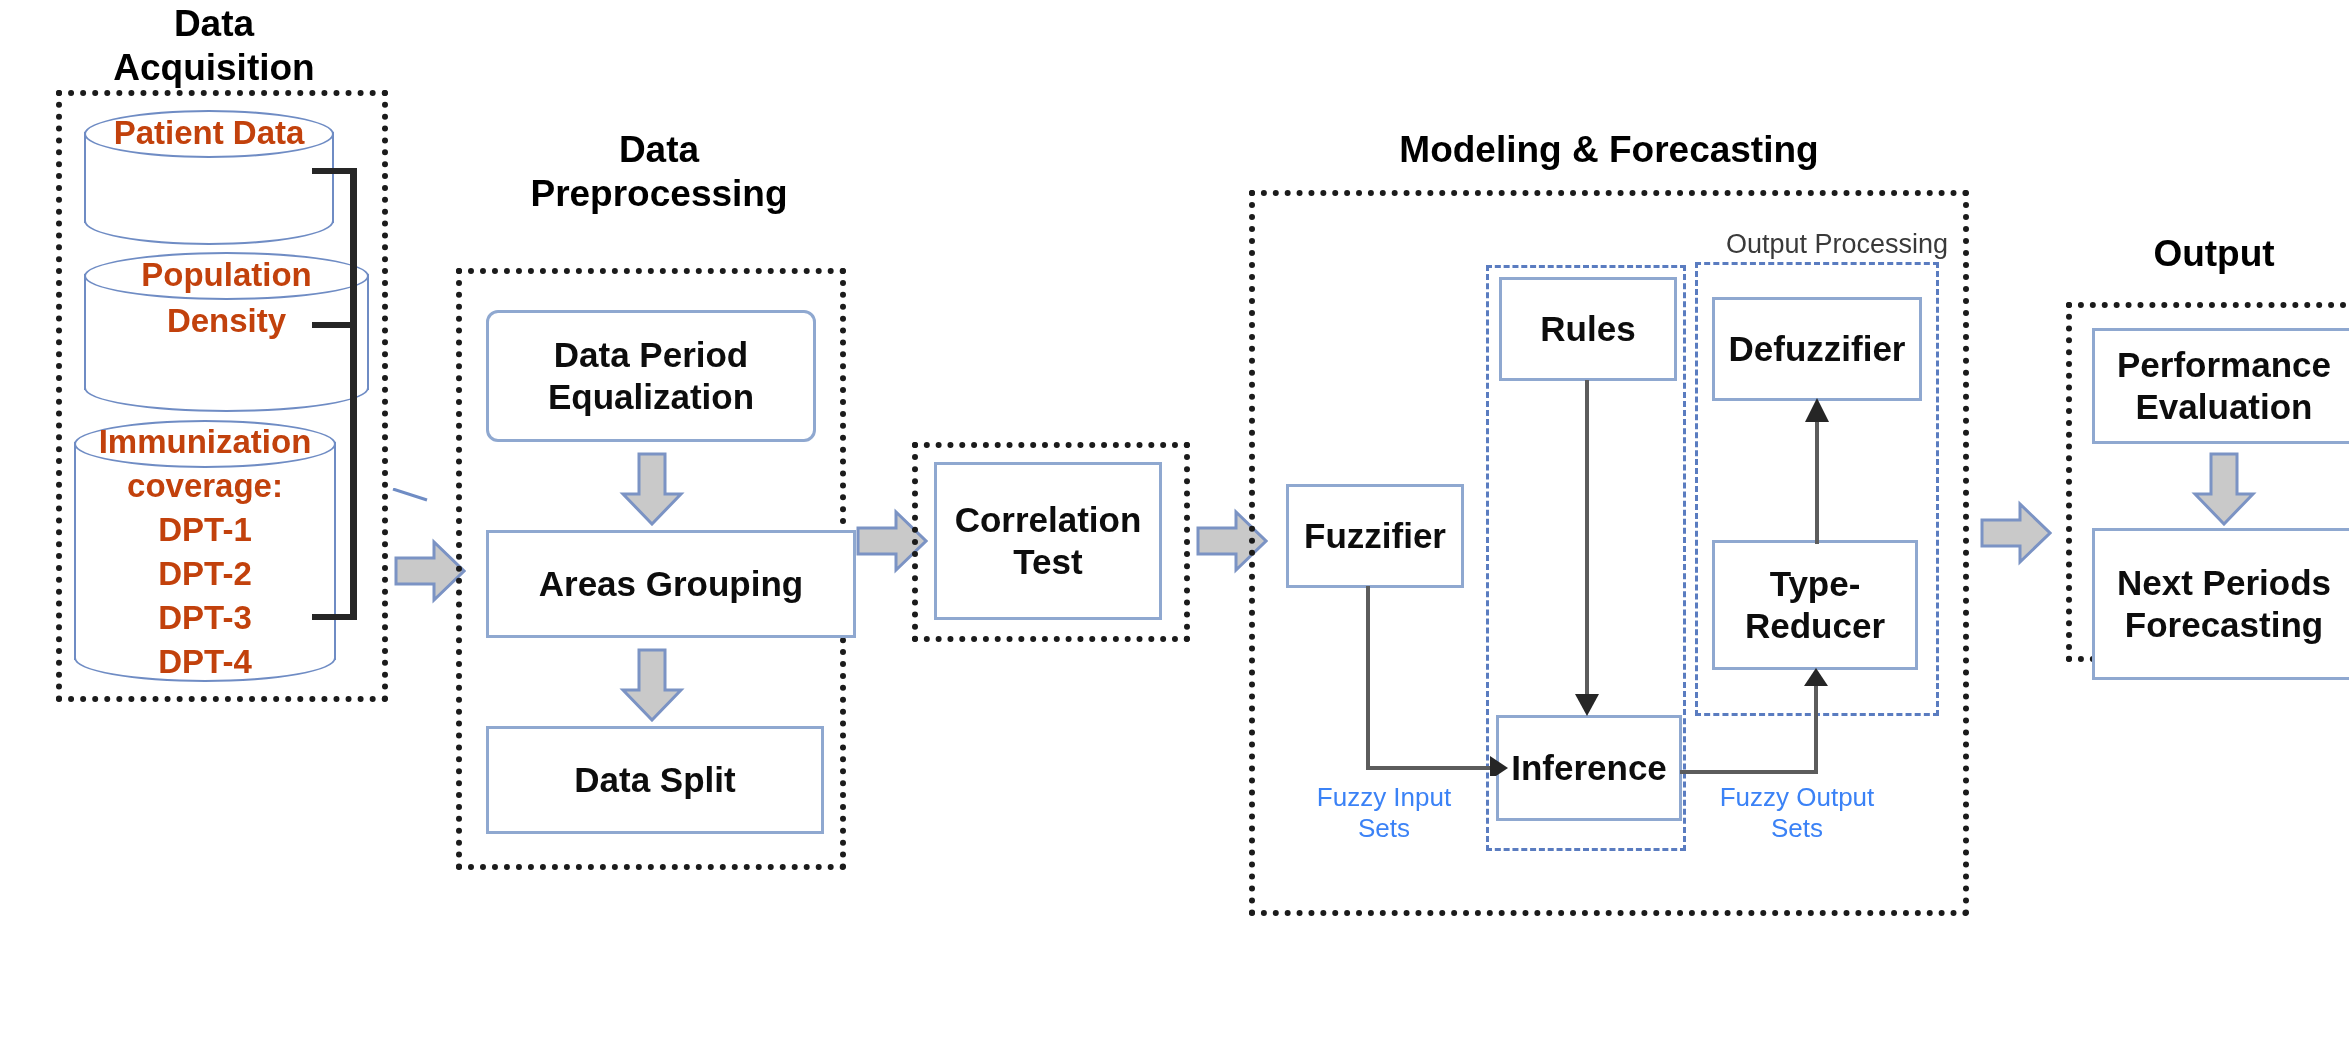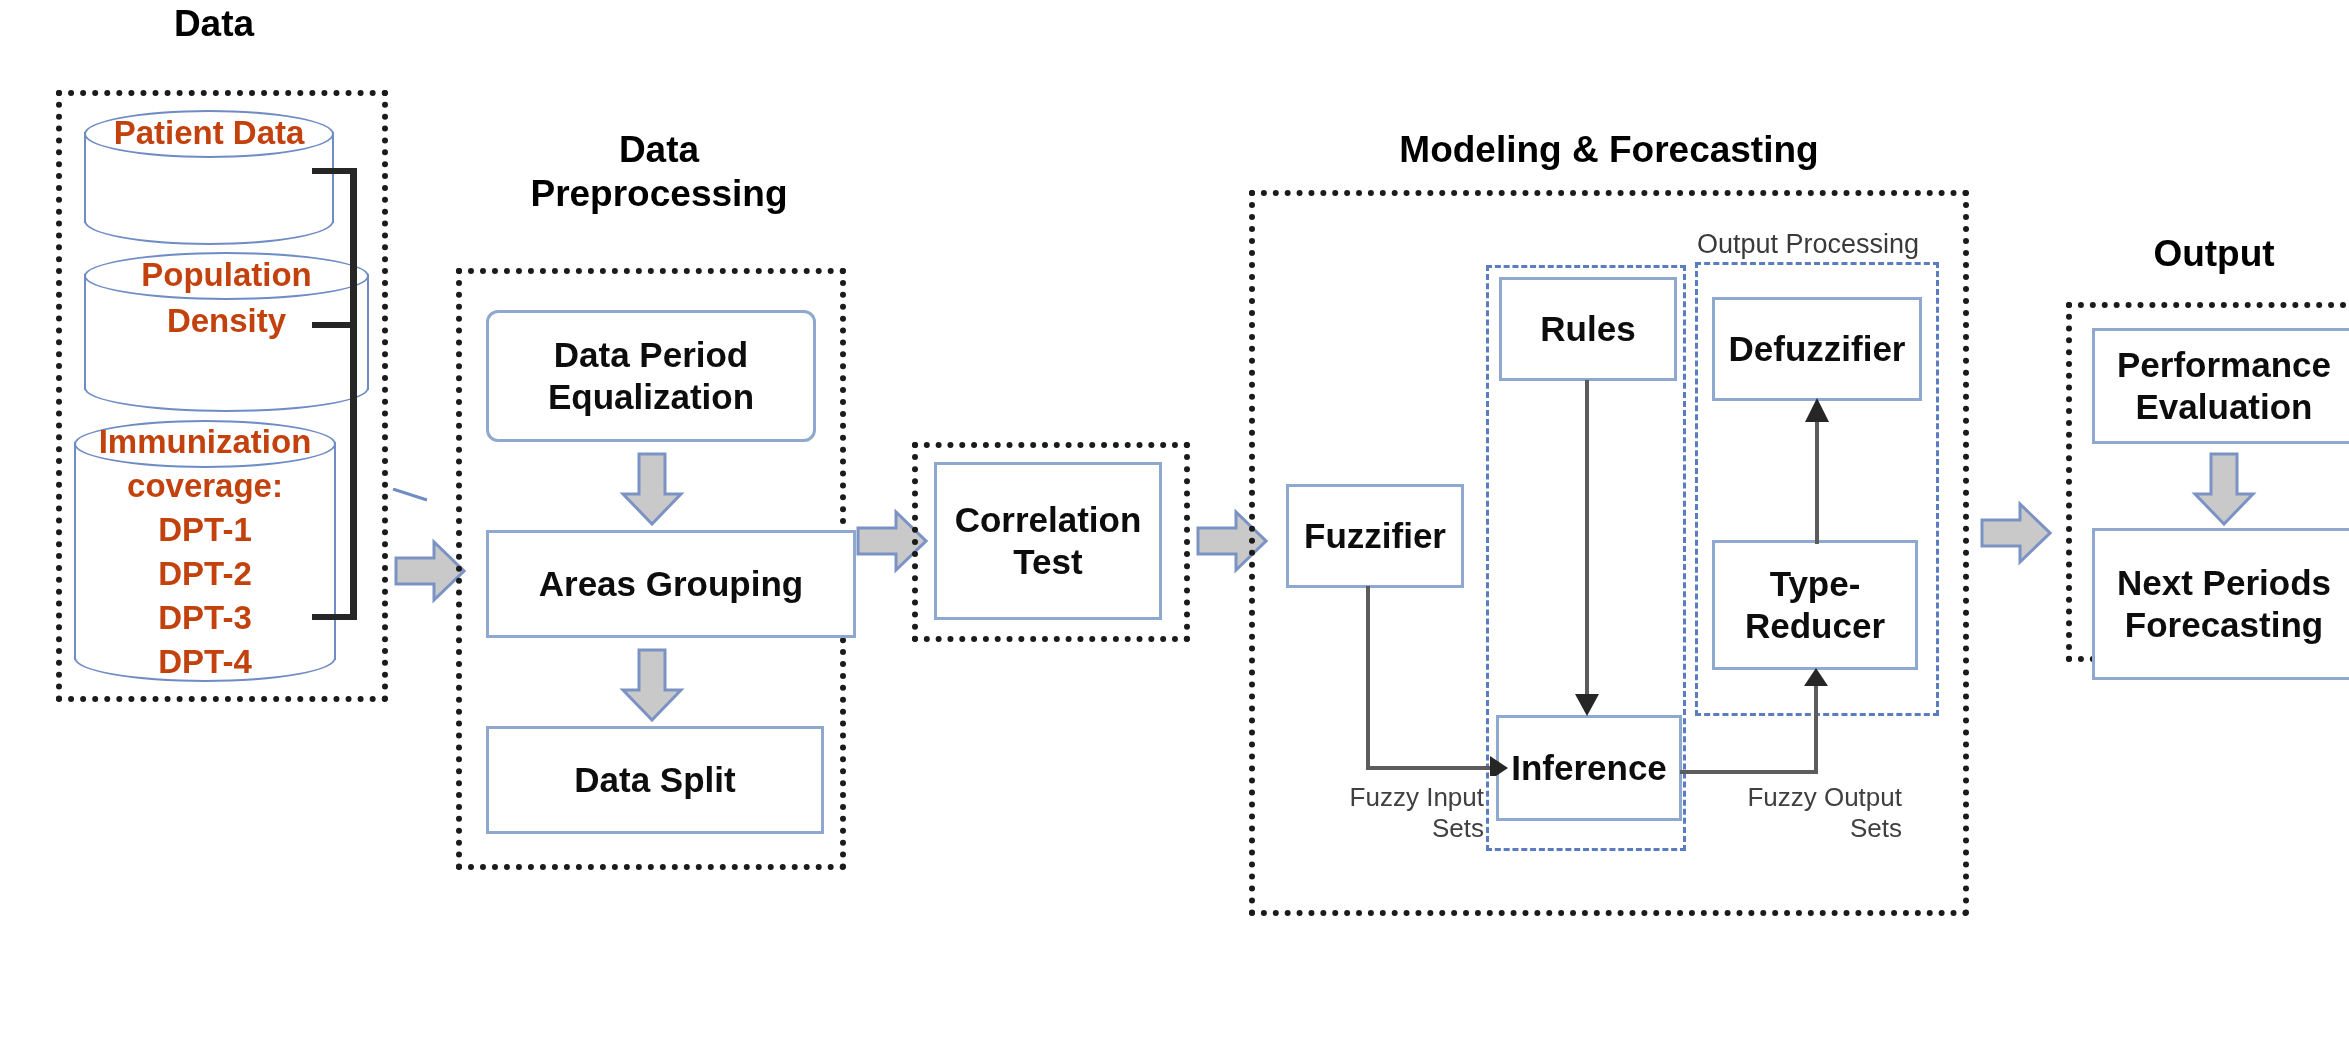--- a/index.html
+++ b/index.html
@@ -35,31 +35,32 @@
 
   
   .ar-r{position:absolute;}
   .ar-d{position:absolute;}
 
   
   .ln{position:absolute;background:#262626;}
 
   
   .dgrp{border:3px dashed #5A7CC0;background:transparent;}
-  .dgrp-lbl{font-size:27px;line-height:32px;color:#3a3a3a;font-weight:normal;text-align:center;}
-
-  .small-lbl{font-size:26px;line-height:31px;color:#404040;text-align:right;font-weight:normal;}
+  .dgrp-lbl{font-size:27px;line-height:32px;color:#3a3a3a;font-weight:normal;text-align:right;}
+
+  .small-lbl{font-size:26px;line-height:31px;color:#3b82f6;text-align:center;font-weight:normal;}
 </style>
 </head>
 <body>
 
 <div class="stage">
 
   <div class="abs sec-title" style="left:0px;top:2px;width:340px;">
     <div>Data</div>
+    <div>Acquisition</div>
   </div>
 
   <div class="abs grp" style="left:12px;top:90px;width:332px;height:612px;"></div>
 
   <div class="cyl" style="left:40px;top:110px;width:250px;height:135px;">
     <div class="body"></div>
     <div class="bot"></div>
     <div class="top"></div>
     <div class="lbl">
       <span>Patient Data</span>

